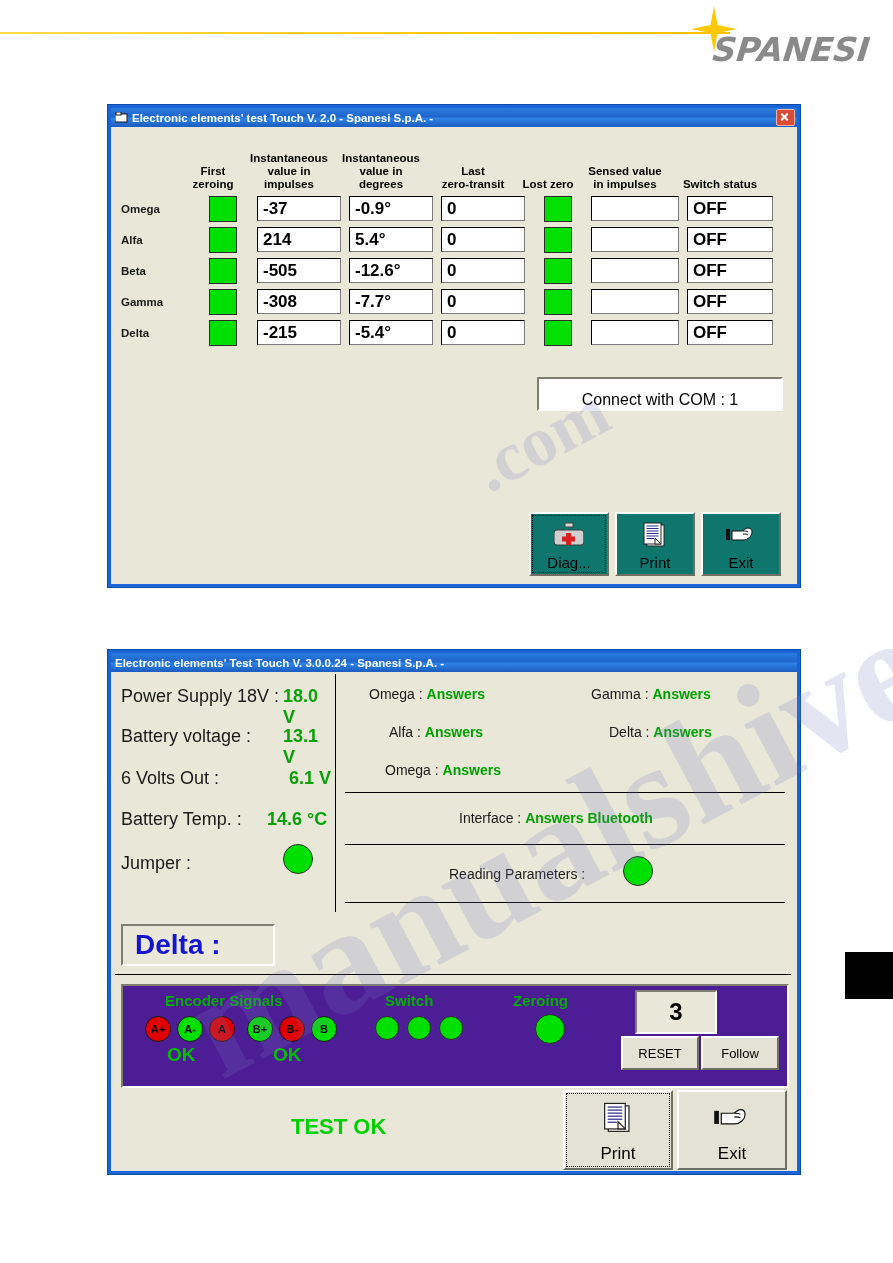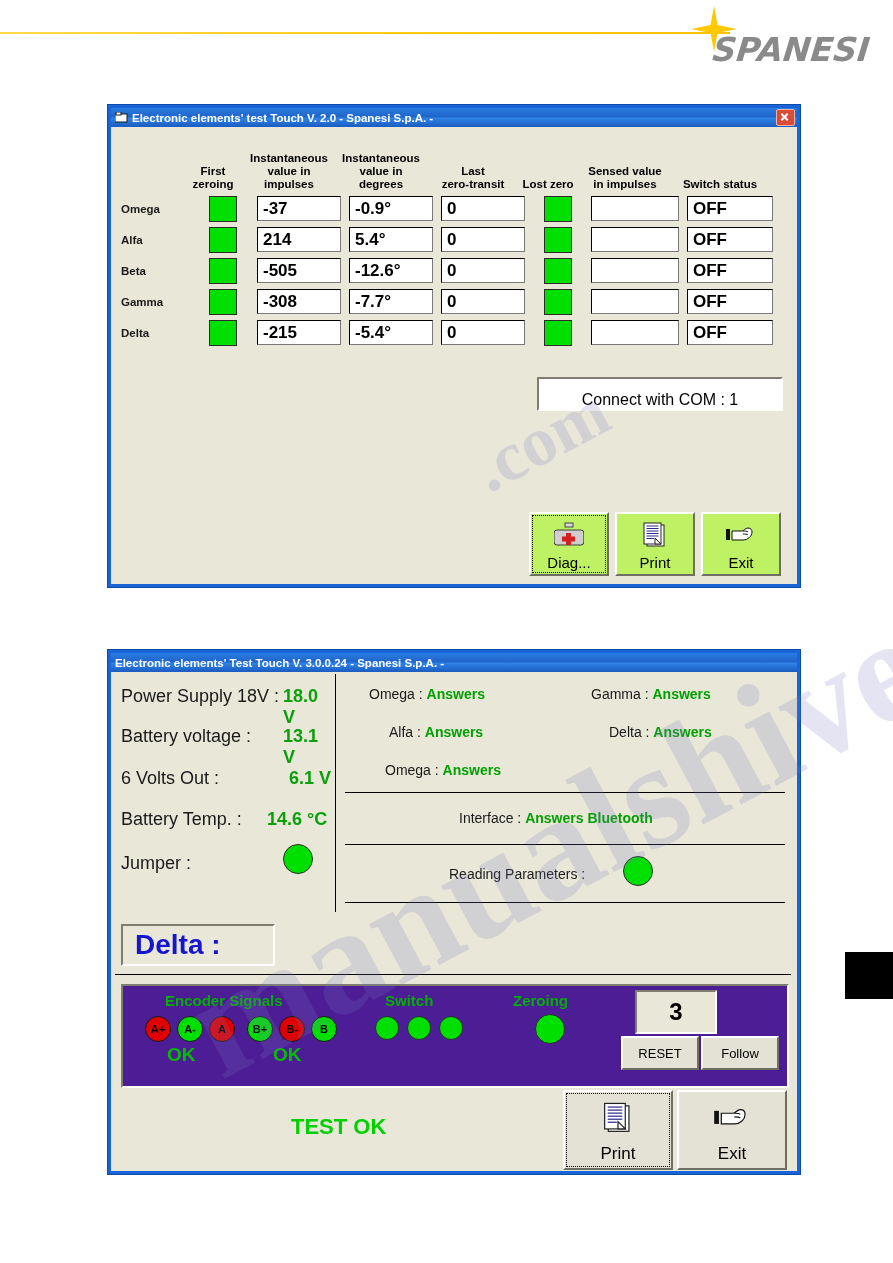--- a/index.html
+++ b/index.html
@@ -62,21 +62,21 @@
   .cellpad{padding:0 4px;box-sizing:border-box;}
 
   .statusbox{position:absolute;width:242px;height:30px;background:#ffffff;
     border:2px solid;border-color:#7e7d70 #ffffff #ffffff #7e7d70;
     display:flex;align-items:flex-end;justify-content:center;
     font-size:16px;color:#000;}
   #sb-com{left:426px;top:250px;}
   #sb-ok{left:426px;top:286px;color:#1414d2;font-weight:bold;}
 
   .btnbar{position:absolute;left:418px;top:385px;width:258px;height:64px;display:flex;}
-  .tbtn{width:80px;height:64px;background:#bef264;
+  .tbtn{width:80px;height:64px;background:#0f766e;
     border:2px solid;border-color:#ffffff #6f6e62 #6f6e62 #ffffff;
     display:flex;flex-direction:column;align-items:center;justify-content:flex-end;
     padding-bottom:3px;box-sizing:border-box;margin-right:6px;position:relative;}
   .tbtn:last-child{margin-right:0;}
   .tbtn .ico{flex:1;display:flex;align-items:center;justify-content:center;}
   .tbtn .cap{font-size:15px;color:#000;line-height:16px;}
   .focus-ring{outline:1px dotted #000;outline-offset:-4px;}
 
   
   #win2{left:108px;top:650px;width:686px;height:518px;}

